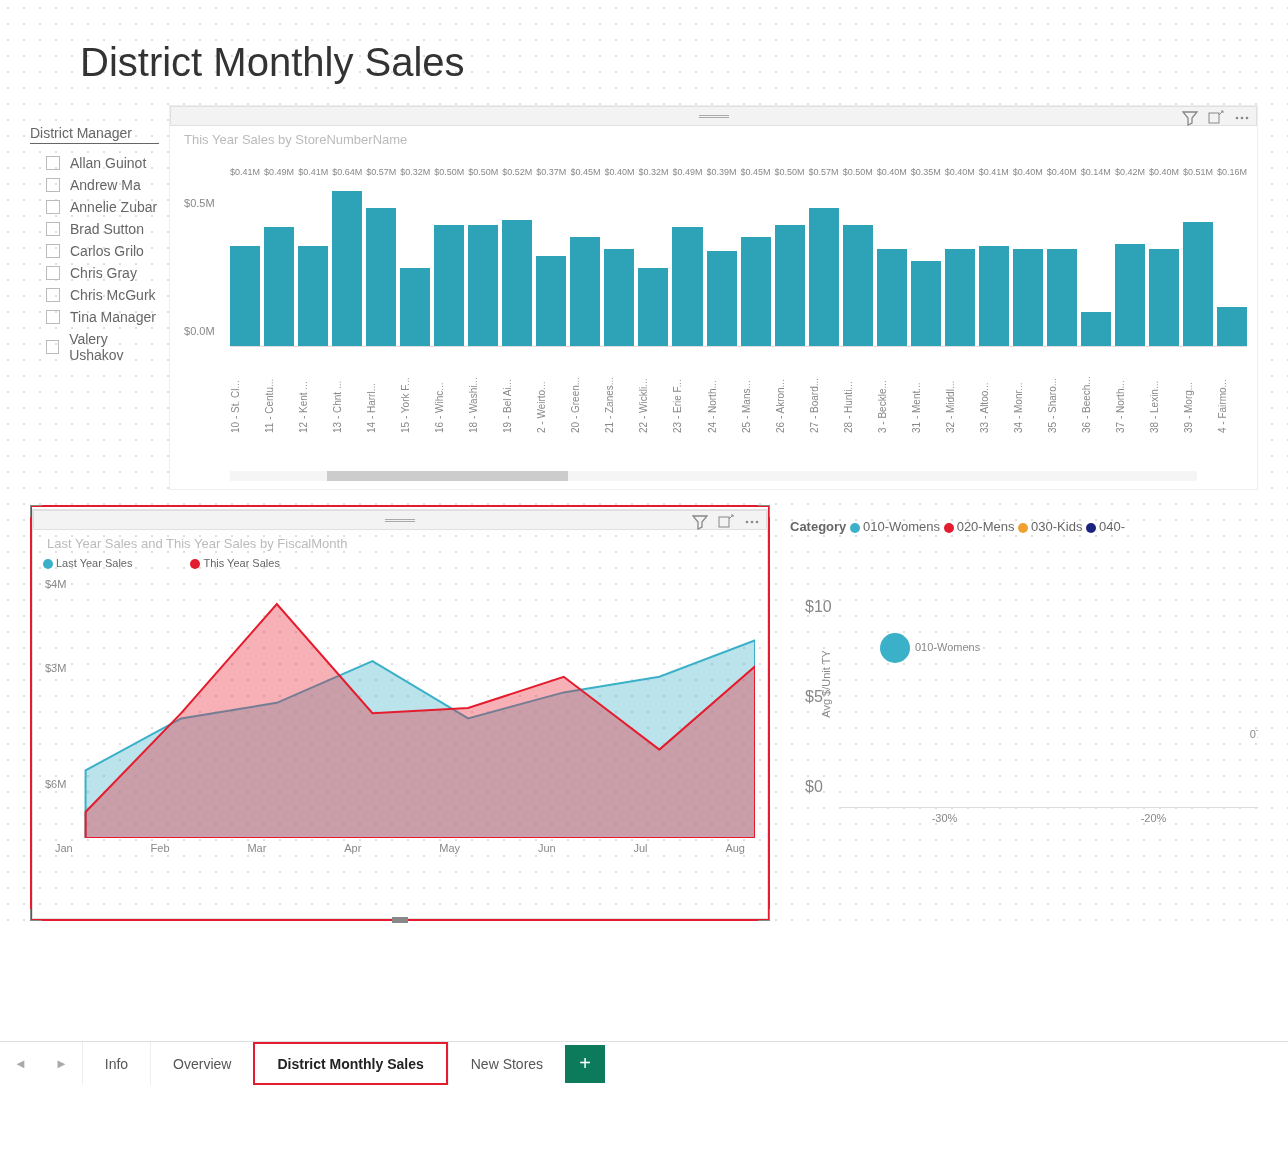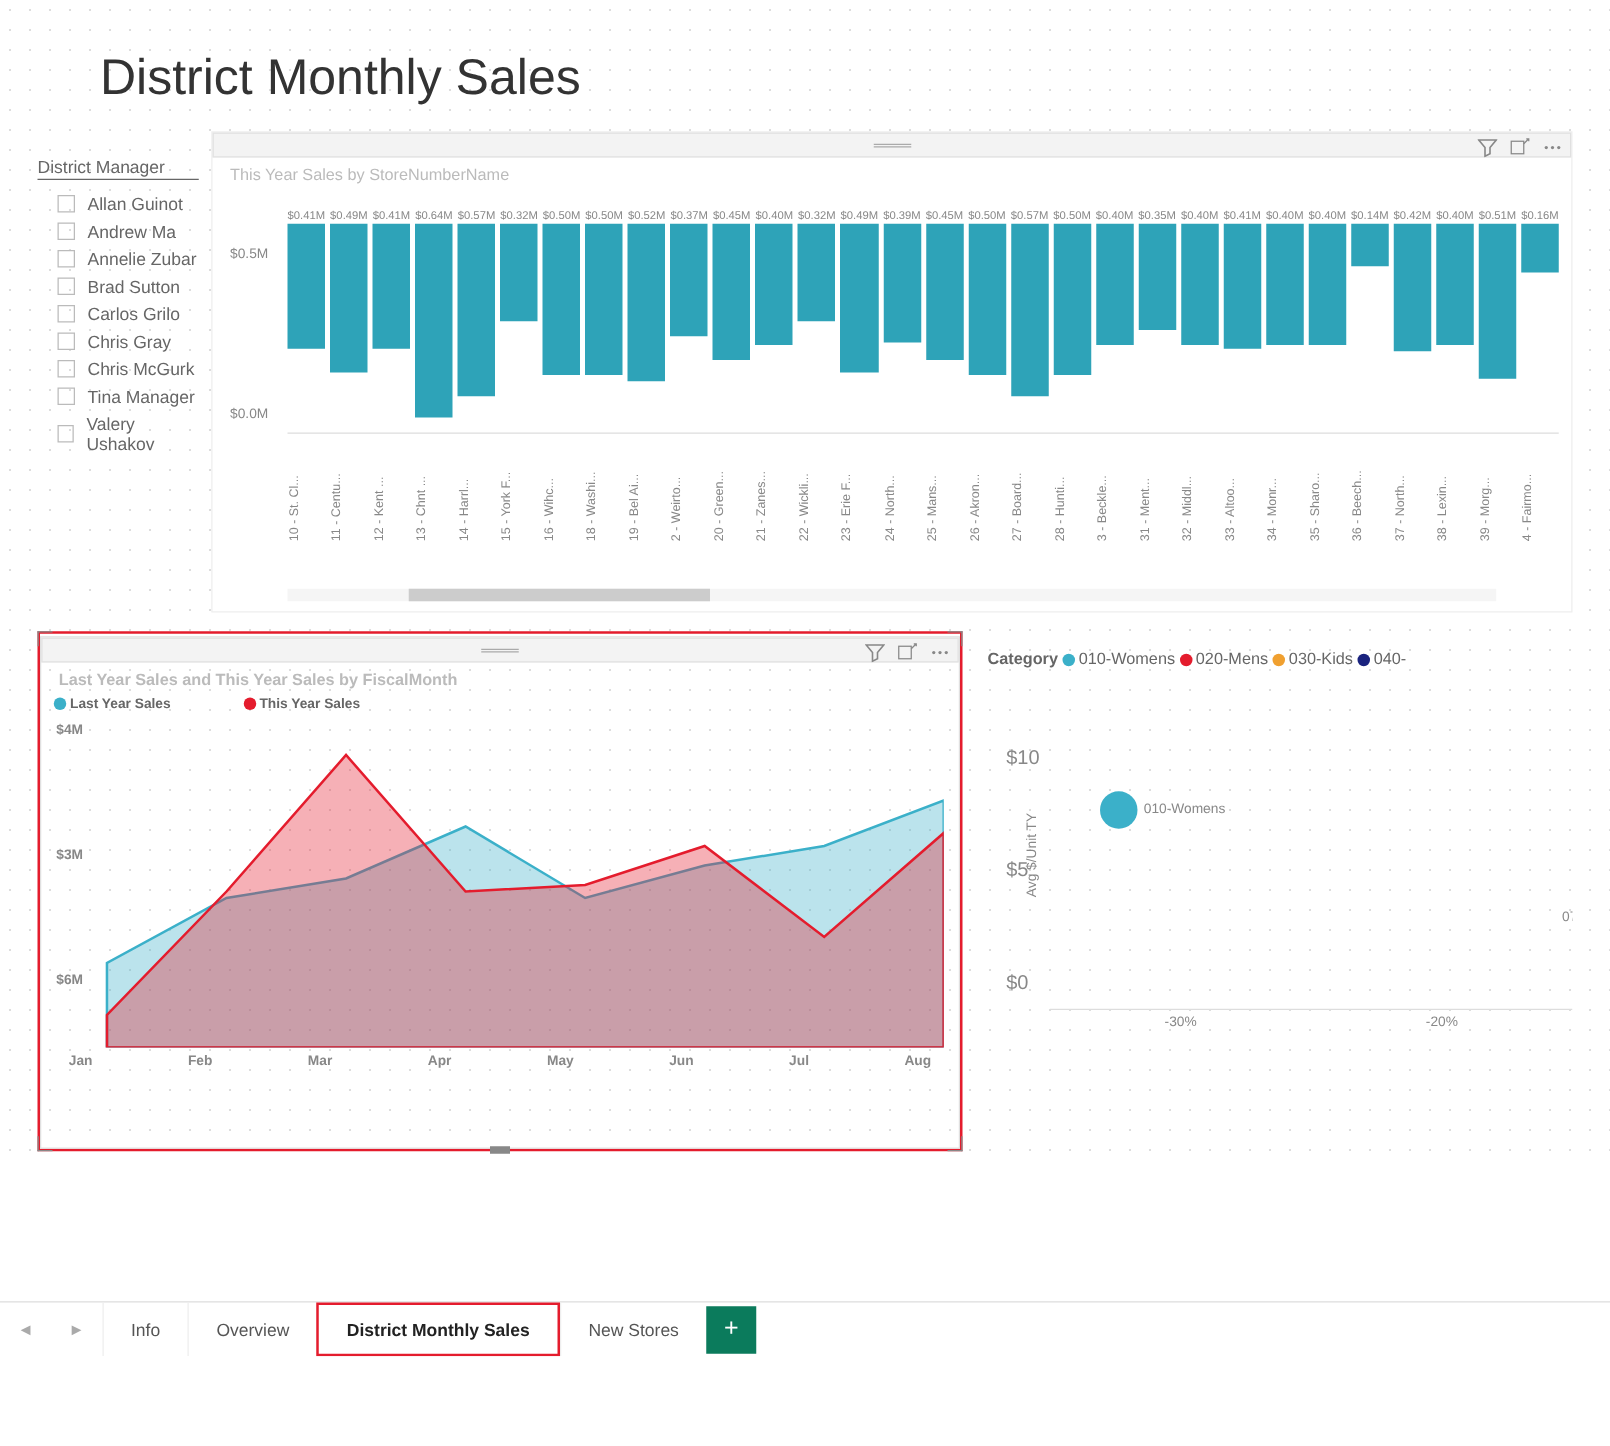--- a/index.html
+++ b/index.html
@@ -18,30 +18,30 @@
 .grip { width: 30px; height: 3px; display:flex; flex-direction:column; justify-content:space-between;}
 .grip span{height:1px;background:#aaa;display:block;}
 .visual-icons { position: absolute; right: 6px; top: 3px; display: flex; gap: 10px; }
 .vicon { width: 16px; height: 16px; color: #888; cursor:pointer; }
 .visual-title { font-size: 13px; color: #bbb; padding: 6px 0 0 14px; }
 
 .bar-visual { flex: 1; border: 1px solid #eee; }
 .bar-plot { height: 250px; position: relative; padding: 20px 10px 0 60px; }
 .y-tick { position:absolute; left:14px; font-size:11px; color:#888; }
 .bars { display:flex; align-items:flex-end; height: 180px; gap: 4px; border-bottom:1px solid #ddd;}
-.bar-wrap{flex:1; display:flex; flex-direction:column; align-items:center; height:100%;}
+.bar-wrap{flex:1; display:flex; flex-direction:column; align-items:center; height:100%;justify-content:space-between;}
 .bar { width: 100%; background:#2ea3b8;}
 .bar-label{font-size:9px; color:#888; margin-bottom:2px; white-space:nowrap;}
 .x-labels{display:flex; gap:4px; padding-left:60px; padding-right:10px;}
 .x-label{flex:1; font-size:10px; color:#888; transform:rotate(-90deg) translateX(-36px); transform-origin:top left; white-space:nowrap; height:70px; width:0;}
 .hscroll{margin:4px 60px 8px 60px; height:10px; background:#f5f5f5; position:relative;}
 .hscroll-thumb{position:absolute; left:10%; width:25%; height:100%; background:#ccc;}
 
 .lower { display:flex; gap:20px; margin-top:15px;}
-.area-visual{ width: 740px; border:2px solid #e41c2d; position:relative; padding-top:2px;font-weight:bold;}
+.area-visual{ width: 740px; border:2px solid #e41c2d; position:relative; padding-top:2px;}
 .area-inner{border:1px solid #e0e0e0;}
 .area-plot{height: 310px; position:relative; margin:5px 12px 30px 12px;}
 .area-legend{font-size:11px; color:#666; padding:6px 0 4px 10px;}
 .legend-dot{display:inline-block;width:10px;height:10px;border-radius:50%;margin-right:3px;vertical-align:middle;}
 .area-svg{width:100%; height:260px;}
 .area-x{display:flex; justify-content:space-between; font-size:11px; color:#888; padding:0 10px;}
 .corner{position:absolute;width:12px;height:12px;border:1px solid #888;}
 .corner.tl{top:-2px;left:-2px;border-right:none;border-bottom:none;}
 .corner.tr{top:-2px;right:-2px;border-left:none;border-bottom:none;}
 .corner.bl{bottom:-2px;left:-2px;border-right:none;border-top:none;}
@@ -324,21 +324,21 @@
                 <circle cx="3" cy="8" r="1.3" fill="#888"></circle>
                 <circle cx="8" cy="8" r="1.3" fill="#888"></circle>
                 <circle cx="13" cy="8" r="1.3" fill="#888"></circle>
               </svg>
           </div>
         </div>
         <div class="visual-title">Last Year Sales and This Year Sales by FiscalMonth</div>
         <div class="area-legend" id="area-legend"><span style="margin-right: 12px;"><span class="legend-dot" style="background: rgb(59, 176, 201);"></span>Last Year Sales</span><span style="margin-right: 12px; padding-left: 46px;"><span class="legend-dot" style="background: rgb(228, 28, 45);"></span>This Year Sales</span></div>
         <div class="area-plot">
           <div style="position:absolute;left:0;top:0;font-size:11px;color:#888">$4M</div>
-          <div style="position:absolute;left:0;top:100px;font-size:11px;color:#888">$3M</div>
+          <div style="position:absolute;left:0;top:84px;font-size:11px;color:#888">$3M</div>
           <div style="position:absolute;left:0;top:200px;font-size:11px;color:#888">$6M</div>
           <svg class="area-svg" id="area-svg" viewBox="0 0 700 260" preserveAspectRatio="none">
               <path d="M 40 260 L 40 192.4 L 134.28571428571428 140.4 L 228.57142857142858 124.80000000000001 L 322.8571428571429 83.19999999999999 L 417.14285714285717 140.4 L 511.42857142857144 114.4 L 605.7142857142858 98.80000000000004 L 700 62.400000000000006 L 700 260 Z" fill="#3bb0c9" fill-opacity="0.35" stroke="#3bb0c9" stroke-width="2"></path>
               <path d="M 40 260 L 40 234 L 134.28571428571428 135.2 L 228.57142857142858 26 L 322.8571428571429 135.2 L 417.14285714285717 130 L 511.42857142857144 98.80000000000004 L 605.7142857142858 171.6 L 700 88.40000000000003 L 700 260 Z" fill="#e41c2d" fill-opacity="0.35" stroke="#e41c2d" stroke-width="2"></path>
             </svg>
           <div class="area-x" id="area-x">
               <span>Jan</span>
               <span>Feb</span>
               <span>Mar</span>
               <span>Apr</span>

